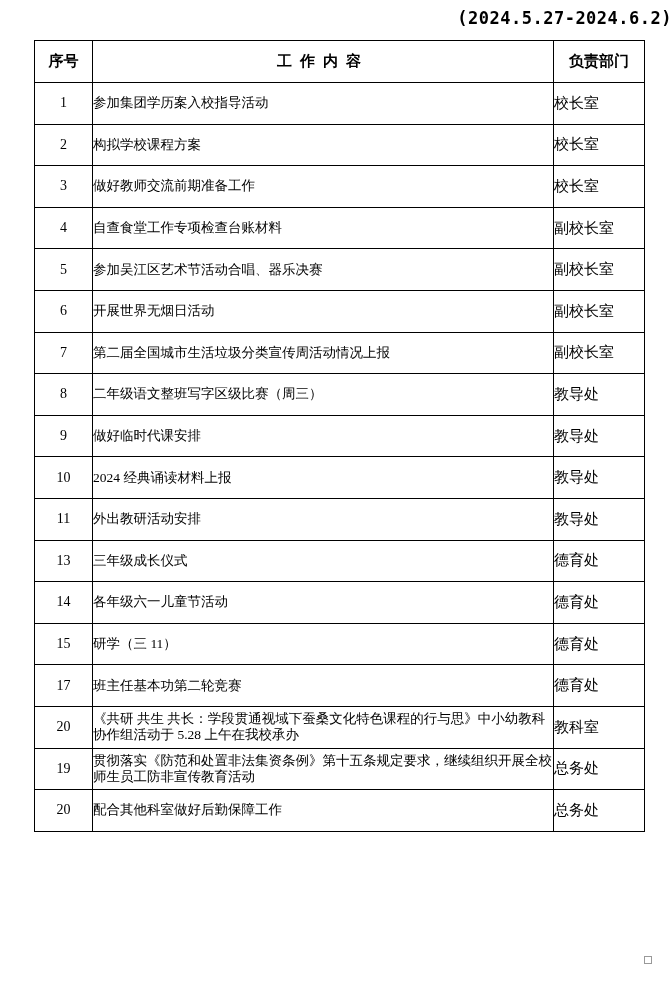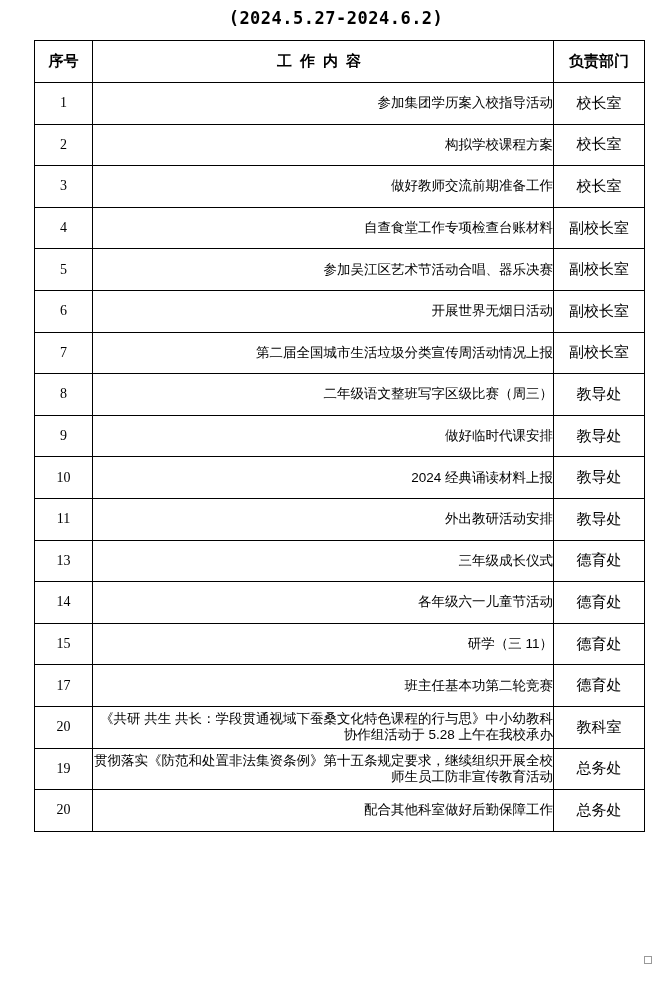--- a/index.html
+++ b/index.html
@@ -1,31 +1,31 @@
 <!DOCTYPE html>
 <html><head>
 <meta charset="utf-8">
 <style>
   html, body { margin:0; padding:0; background:#ffffff; }
   body { width:672px; height:998px; position:relative; overflow:hidden;
          font-family: "DejaVu Serif", "Liberation Serif", serif; color:#000; }
-  .date-range { position:absolute; top:8px; left:0; width:672px; text-align:center;
+  .date-range { position:absolute; top:8px; left:0; width:672px; text-align:right;
                 font-size:17px; font-weight:bold; letter-spacing:0.5px;
                 font-family: "DejaVu Sans Mono", "Liberation Mono", monospace; }
   table.schedule { position:absolute; left:34px; top:40px; border-collapse:collapse;
                    width:610px; table-layout:fixed;padding-left:40px; }
   table.schedule td, table.schedule th { border:1.5px solid #000; padding:0; }
   col.c-no { width:58px; } col.c-content { width:461px; } col.c-dept { width:91px; }
   th { height:41px; font-size:15px; font-weight:bold; font-family:"DejaVu Sans", sans-serif; }
   th.h-content { letter-spacing:8px; }
   tr.row td { height:40.6px; }
   td.no { text-align:center; font-size:14px; font-family:"Liberation Serif","DejaVu Serif",serif; }
-  td.content { text-align:right; padding-left:8px; font-size:13.5px;
-               font-family:Liberation Sans, sans-serif; line-height:16px; }
-  td.dept { text-align:center; font-size:15px; font-family:Liberation Sans, sans-serif; }
+  td.content { text-align:left; padding-left:8px; font-size:13.5px;
+               font-family:Liberation Serif, serif; line-height:16px; }
+  td.dept { text-align:left; font-size:15px; font-family:Liberation Sans, sans-serif; }
   .end-marker { position:absolute; left:644px; top:956px; width:6px; height:6px;
                 border:1px solid #999; }
 </style>
 </head>
 <body>
 
 <div class="date-range">(2024.5.27-2024.6.2)</div>
 
 <table class="schedule">
   <colgroup>

